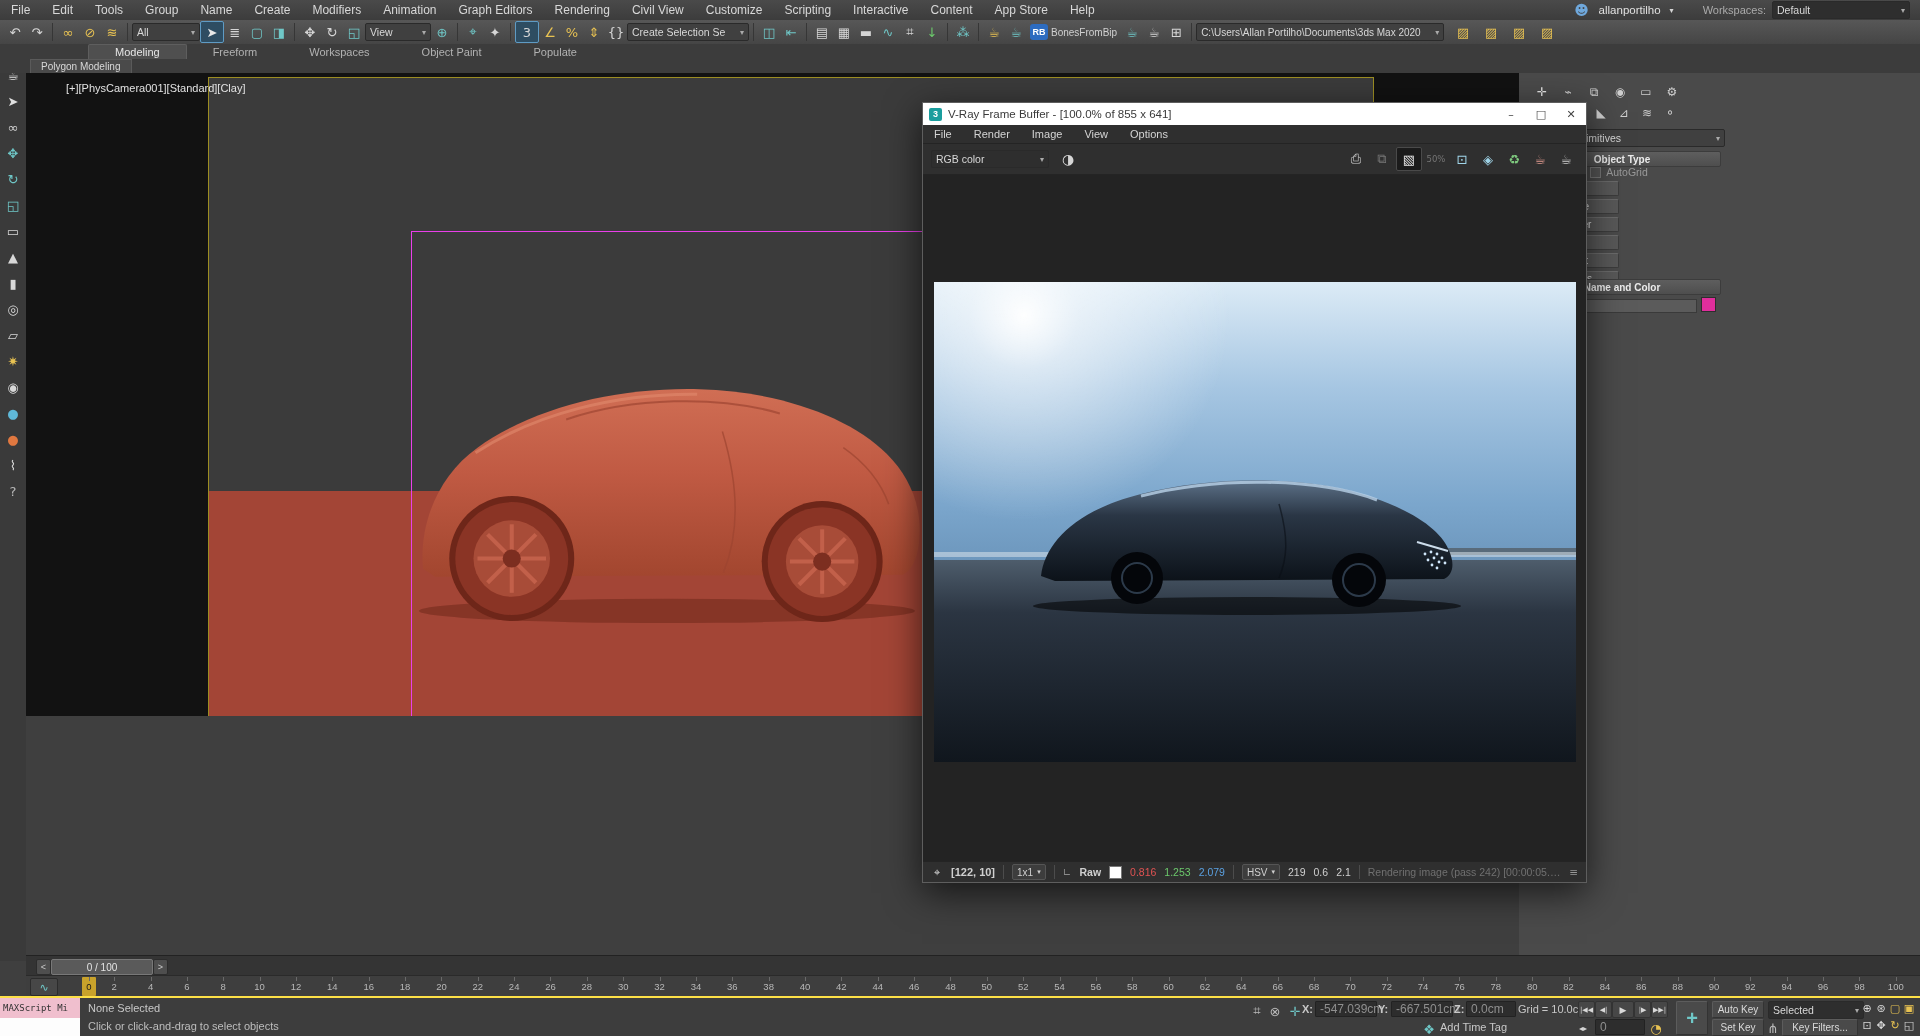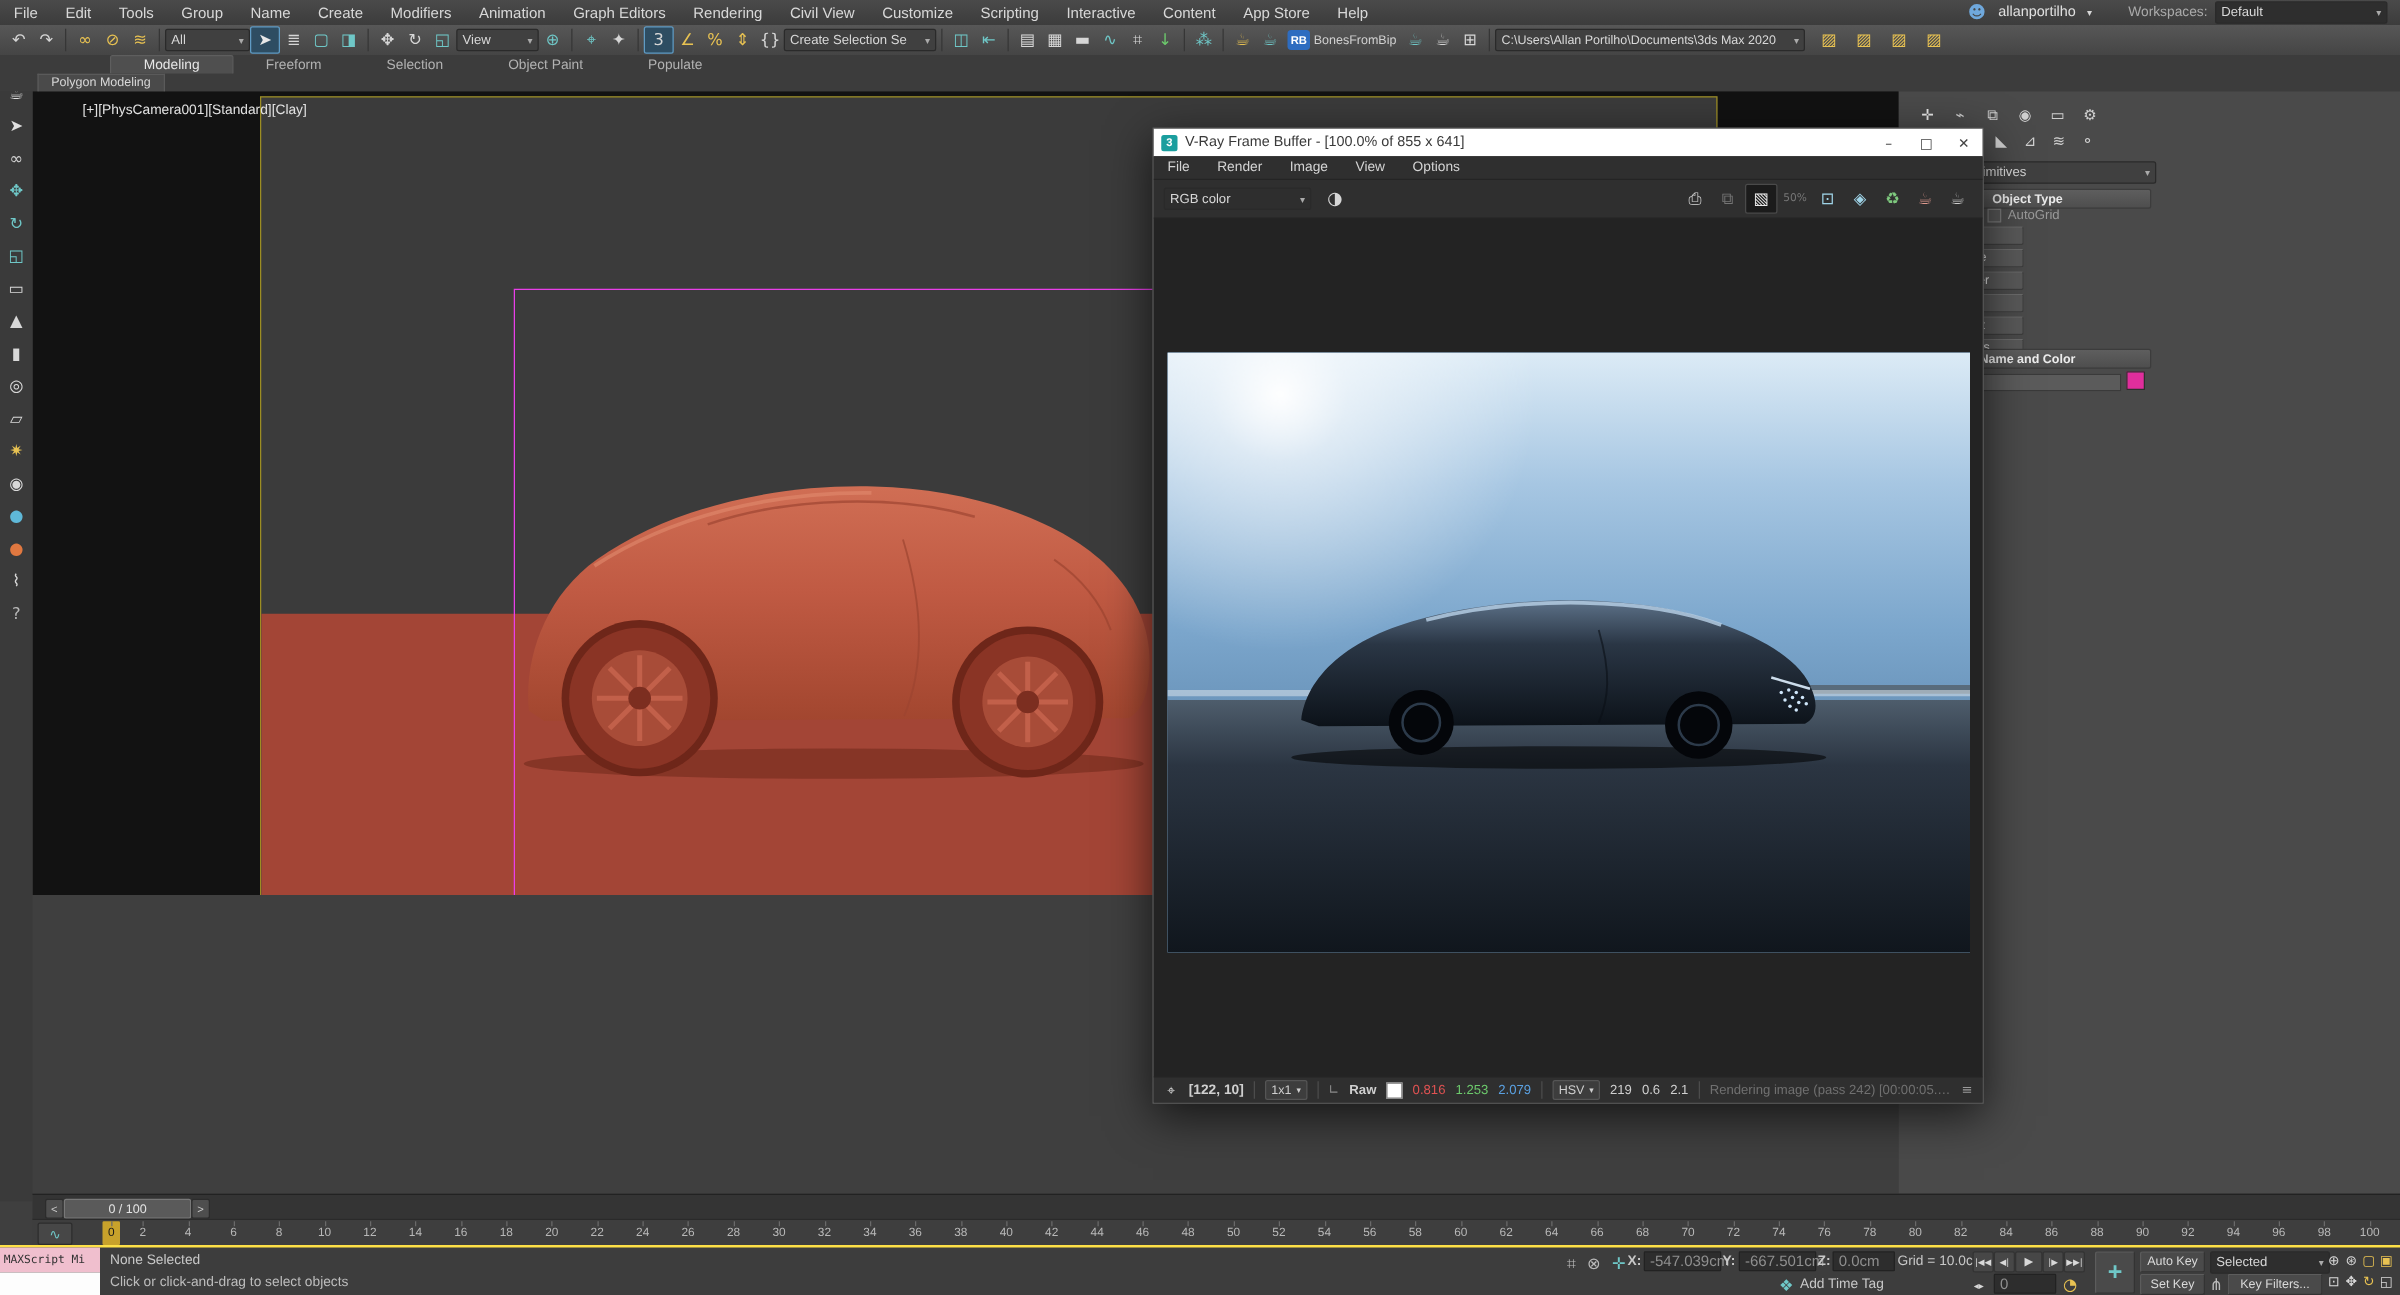--- a/index.html
+++ b/index.html
@@ -252,21 +252,21 @@
         <span data-name="folder-icon" class="icon" style="color: rgb(232, 194, 82);">▨</span>
         <span data-name="folder-icon" class="icon" style="color: rgb(232, 194, 82);">▨</span>
         <span data-name="folder-icon" class="icon" style="color: rgb(232, 194, 82);">▨</span>
         <span data-name="folder-icon" class="icon" style="color: rgb(232, 194, 82);">▨</span>
       </span>
   </div>
 
   <div id="ribbon" class="abs" data-name="ribbon-tabs">
       <span data-name="ribbon-tab-modeling" class="active">Modeling</span>
       <span data-name="ribbon-tab-freeform" class="">Freeform</span>
-      <span data-name="ribbon-tab-selection" class="">Selection</span>
+      <span data-name="ribbon-tab-selection" class="">Workspaces</span>
       <span data-name="ribbon-tab-object-paint" class="">Object Paint</span>
       <span data-name="ribbon-tab-populate" class="">Populate</span>
     </div>
   <span class="abs" style="left:1165px;top:45px;font-size:11px;color:#cfcfcf;font-family:'DejaVu Sans',sans-serif" data-name="ribbon-display-icon">▣</span>
   <div id="ribbonpanelbar" class="abs" data-name="ribbon-panel-bar">
     <span id="polypanel" class="abs" data-name="polygon-modeling-panel-tab">Polygon Modeling</span>
   </div>
 
   <div id="lefttoolbar" class="abs" data-name="left-toolbar">
       <span data-name="teapot-icon" class="" style="color: rgb(224, 224, 224);">☕</span>

